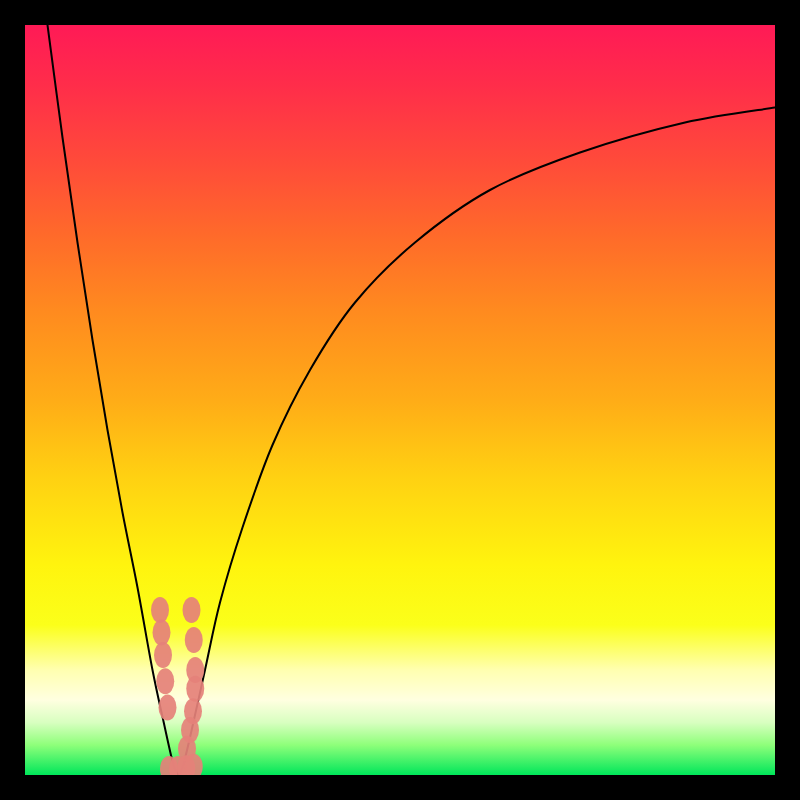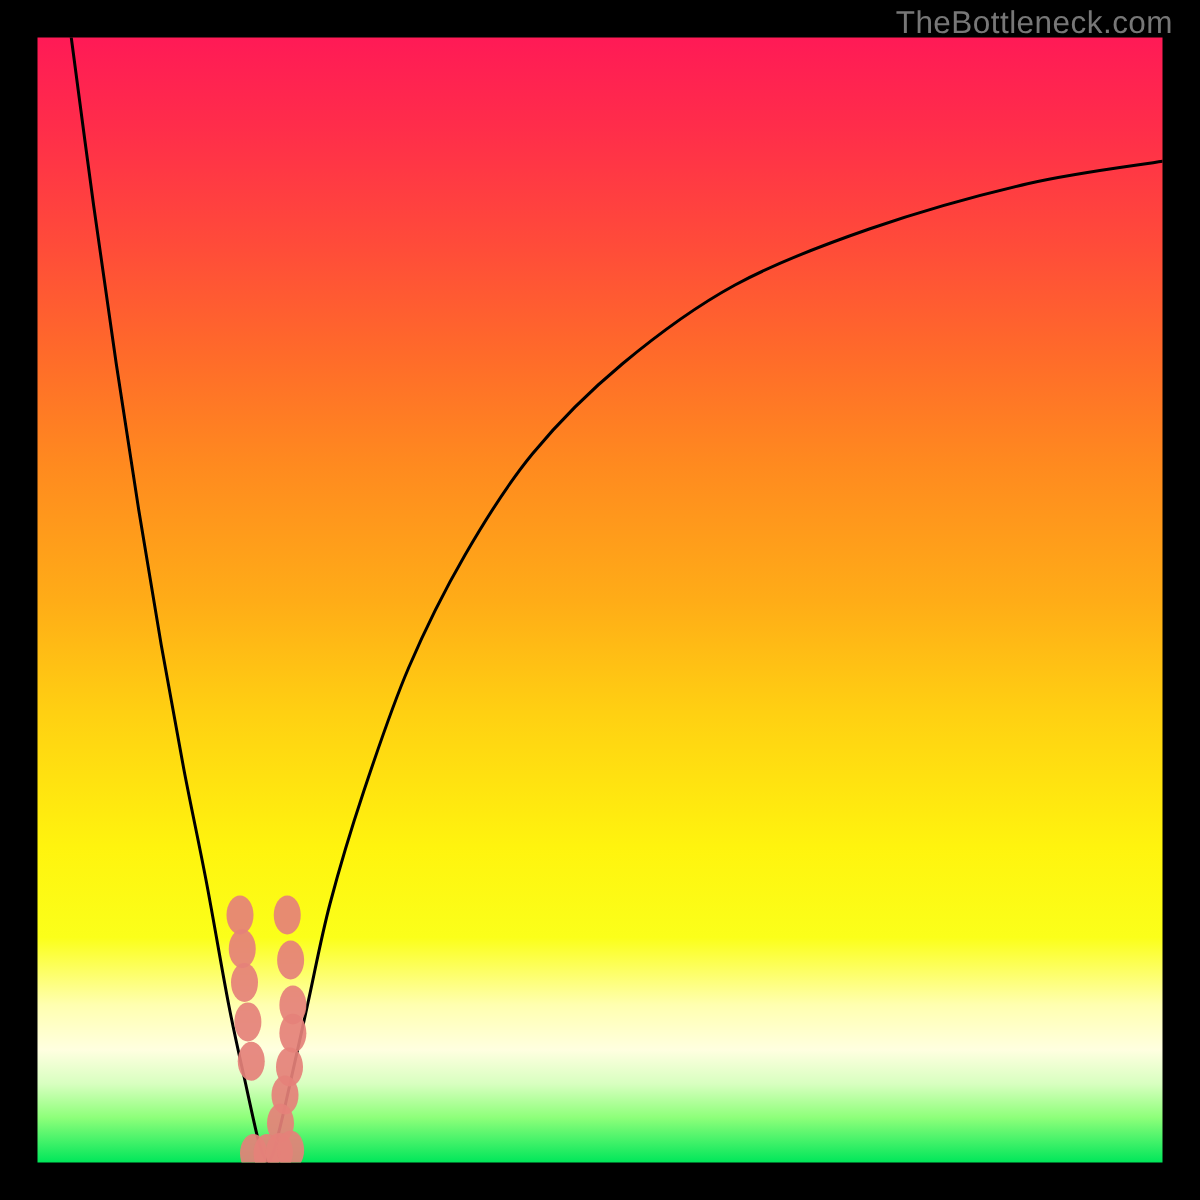--- a/index.html
+++ b/index.html
@@ -79,14 +79,13 @@
           <ellipse cx="168.00" cy="686.25" rx="9" ry="13" fill="#e58179" fill-opacity="0.92"></ellipse>
           <ellipse cx="165.00" cy="705.00" rx="9" ry="13" fill="#e58179" fill-opacity="0.92"></ellipse>
           <ellipse cx="162.00" cy="723.75" rx="9" ry="13" fill="#e58179" fill-opacity="0.92"></ellipse>
           <ellipse cx="144.00" cy="744.00" rx="9" ry="13" fill="#e58179" fill-opacity="0.92"></ellipse>
           <ellipse cx="153.00" cy="744.00" rx="9" ry="13" fill="#e58179" fill-opacity="0.92"></ellipse>
           <ellipse cx="161.25" cy="743.25" rx="9" ry="13" fill="#e58179" fill-opacity="0.92"></ellipse>
           <ellipse cx="168.75" cy="741.75" rx="9" ry="13" fill="#e58179" fill-opacity="0.92"></ellipse>
         </g>
     </svg>
   </div>
-  <div class="watermark">TheBottleneck.com</div>
 </div>
 
 </body></html>

